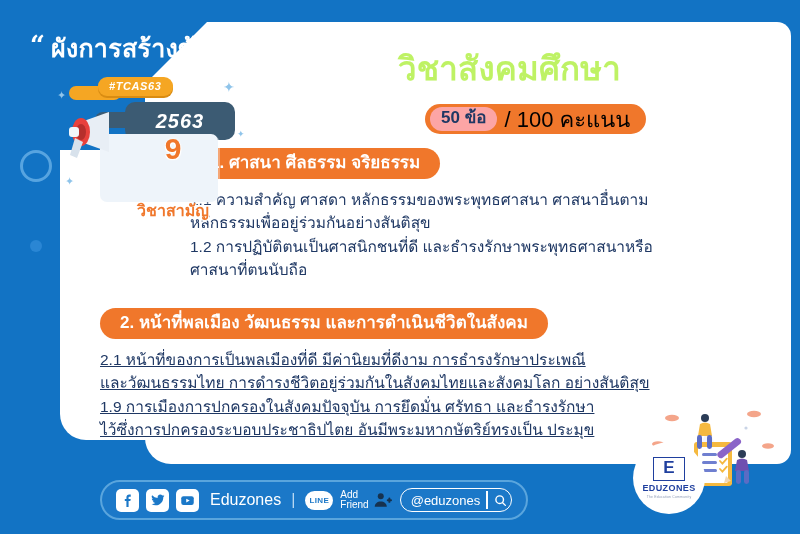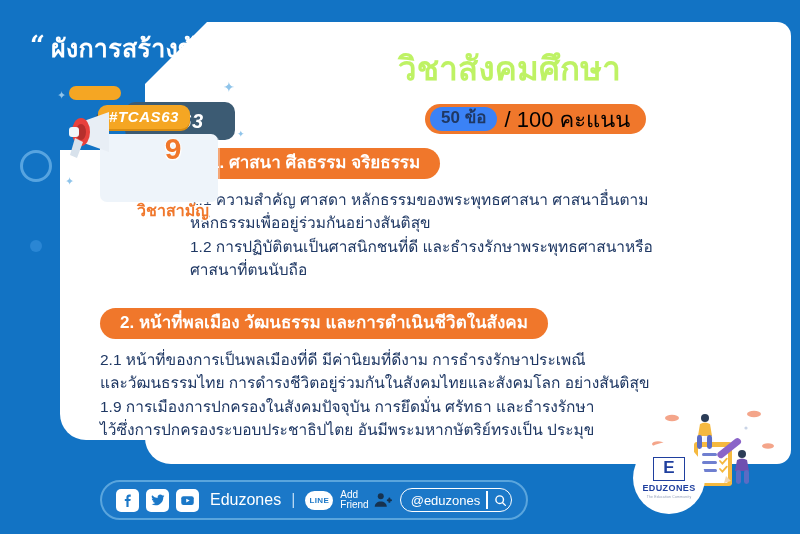--- a/index.html
+++ b/index.html
@@ -44,22 +44,22 @@
   #blueprint-title .txt{
     font-size:25px;font-weight:700;color:#ffffff;white-space:nowrap;
     letter-spacing:.3px;line-height:1.15;
   }
 
   
   #badge{position:absolute;left:55px;top:72px;width:190px;height:125px;z-index:13;}
   #tcas-chip{
     position:absolute;left:43px;top:5px;padding:3px 11px 4px;
     background:#f5a623;border-radius:9px;color:#ffffff;
-    font-size:15px;font-weight:700;font-style:italic;letter-spacing:.6px;
-    box-shadow:0 2px 0 #d98c12;z-index:3;white-space:nowrap;margin-top:28px;
+    font-size:11px;font-weight:700;font-style:italic;letter-spacing:.6px;
+    box-shadow:0 2px 0 #d98c12;z-index:3;white-space:nowrap;
   }
   #chip-tail{
     position:absolute;left:14px;top:14px;width:52px;height:14px;
     background:#f5a623;border-radius:8px;z-index:1;
   }
   #year-plate{
     position:absolute;left:70px;top:30px;width:110px;height:38px;
     background:#3c5b73;border-radius:10px;z-index:2;
     display:flex;align-items:center;justify-content:center;
   }
@@ -96,40 +96,40 @@
     position:absolute;left:398px;top:42px;z-index:10;
     font-size:33px;font-weight:700;color:#bef264;white-space:nowrap;
     letter-spacing:.2px;
   }
   #score-pill{
     position:absolute;left:425px;top:104px;z-index:10;
     background:#f0772b;border-radius:20px;height:30px;
     display:flex;align-items:center;gap:7px;padding:0 16px 0 5px;
   }
   #score-count{
-    background:#3b82f6;color:#1f3864;border-radius:14px;
+    background:#fca5a5;color:#1f3864;border-radius:14px;
     padding:2px 11px 3px;font-size:17px;font-weight:700;line-height:1.1;
   }
   #score-rest{color:#000000;font-size:22px;font-weight:400;white-space:nowrap;}
 
   
   .section{position:absolute;z-index:10;left:190px;}
   .sec-pill{
     display:inline-block;background:#f0772b;color:#ffffff;
     border-radius:18px;padding:5px 20px 6px;
     font-size:17px;font-weight:700;white-space:nowrap;line-height:1.15;
   }
   .sec-body{
     margin-top:9px;color:#1f3864;font-size:15.5px;line-height:1.52;
     font-weight:400;white-space:nowrap;
   }
   .sec-body div{margin:0;}
   #section-1{top:148px;}
   #section-2{top:308px;left:100px;}
-  #section-2 .sec-body{font-size:15.5px;}
+  #section-2 .sec-body{font-size:15.5px;text-decoration:underline;}
 
   
   #illo{position:absolute;right:20px;bottom:46px;width:130px;height:90px;z-index:9;}
 
   
   #footer-bar{
     position:absolute;left:100px;bottom:14px;height:36px;z-index:14;
     background:#1b78c8;border:2px solid #5aa5dd;border-radius:20px;
     display:flex;align-items:center;gap:7px;padding:0 14px;
   }

